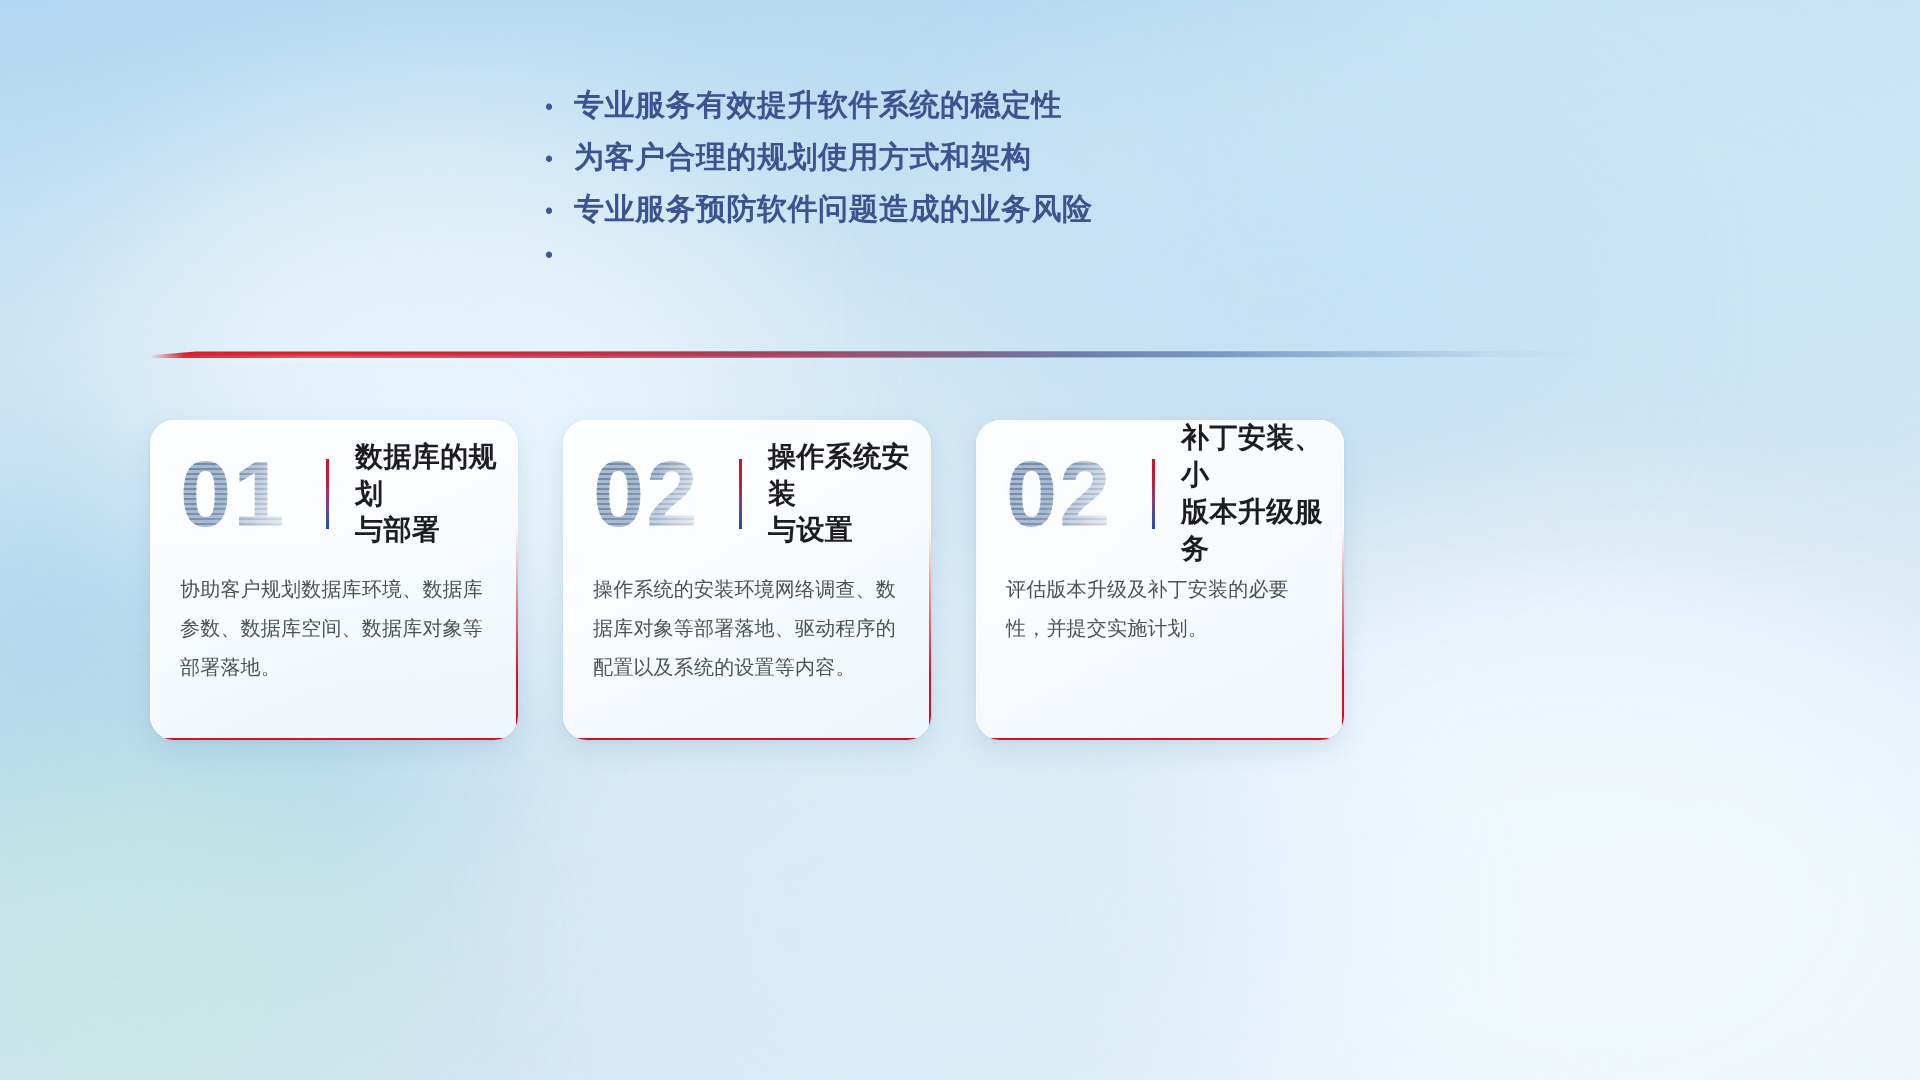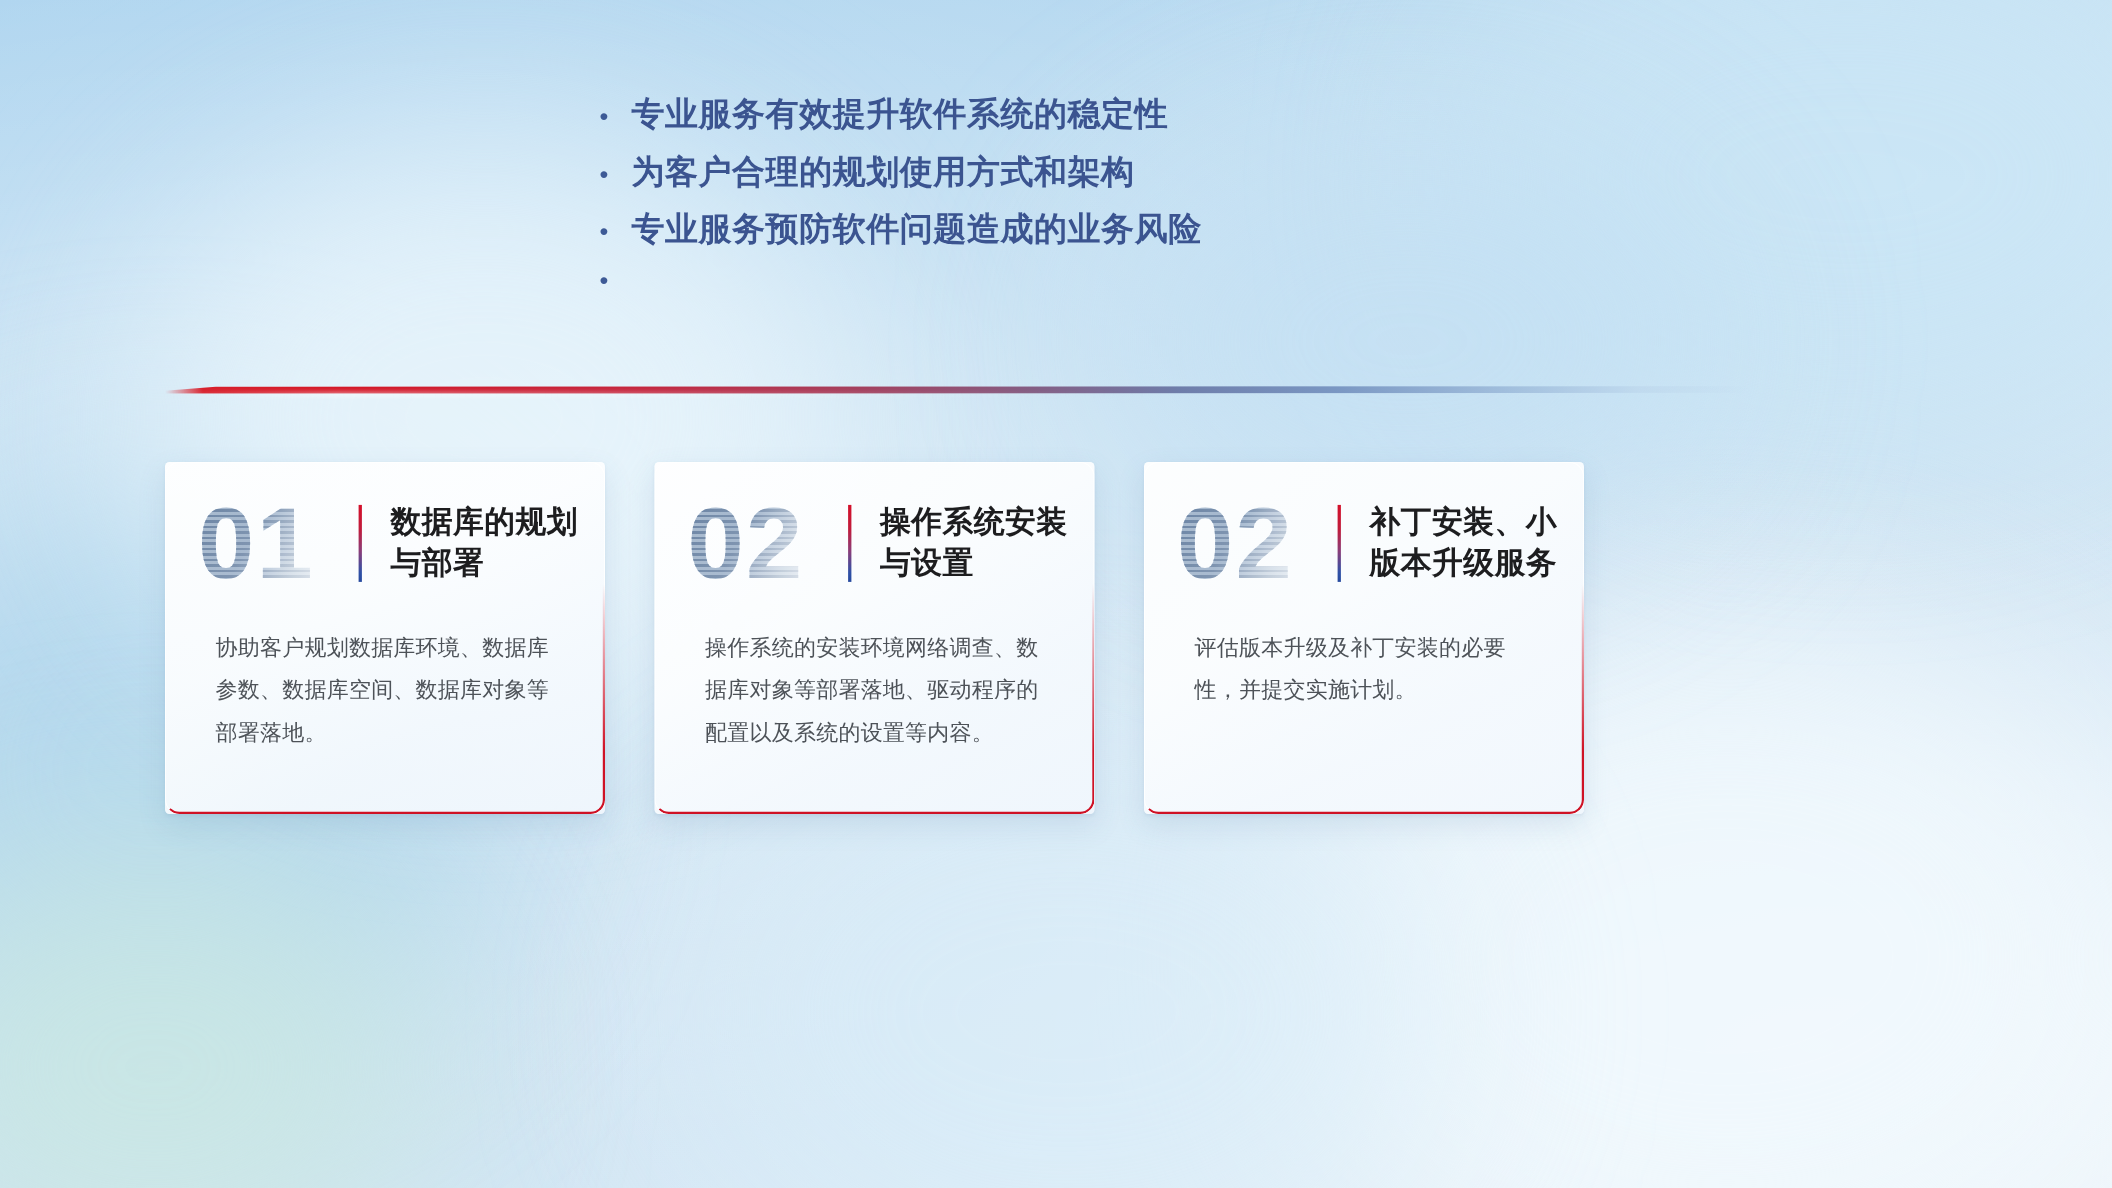--- a/index.html
+++ b/index.html
@@ -116,23 +116,23 @@
     position: absolute;
     left: 150px;
     top: 420px;
     width: 1450px;
     height: 330px;
     display: flex;
     gap: 45px;
   }
   .card {
     position: relative;
-    width: 400px;
+    width: 368px;
     height: 320px;
-    border-radius: 4px;
+    border-radius: 24px;
     box-sizing: border-box;
     background:
       linear-gradient(152deg, rgba(255,255,255,0.95) 0%, rgba(253,254,255,0.92) 40%, rgba(246,250,254,0.90) 70%, rgba(241,247,253,0.92) 100%);
     box-shadow: 0 10px 26px rgba(80,120,165,0.14), 0 1px 3px rgba(90,125,170,0.10);
     overflow: hidden;
   }
   
   .card::after {
     content: "";
     position: absolute;
@@ -207,21 +207,20 @@
     letter-spacing: 0.4px;
     white-space: pre-line;
   }
 
   .card-body {
     padding: 10px 34px 0 30px;
     font-size: 20px;
     line-height: 1.95;
     color: #4d5258;
     letter-spacing: 0.2px;
-    margin-left: 16px;
   }
 </style>
 </head>
 <body>
 
 <div id="stage">
 
   <div class="blob blob-a"></div>
   <div class="blob blob-b"></div>
   <div class="blob blob-c"></div>

